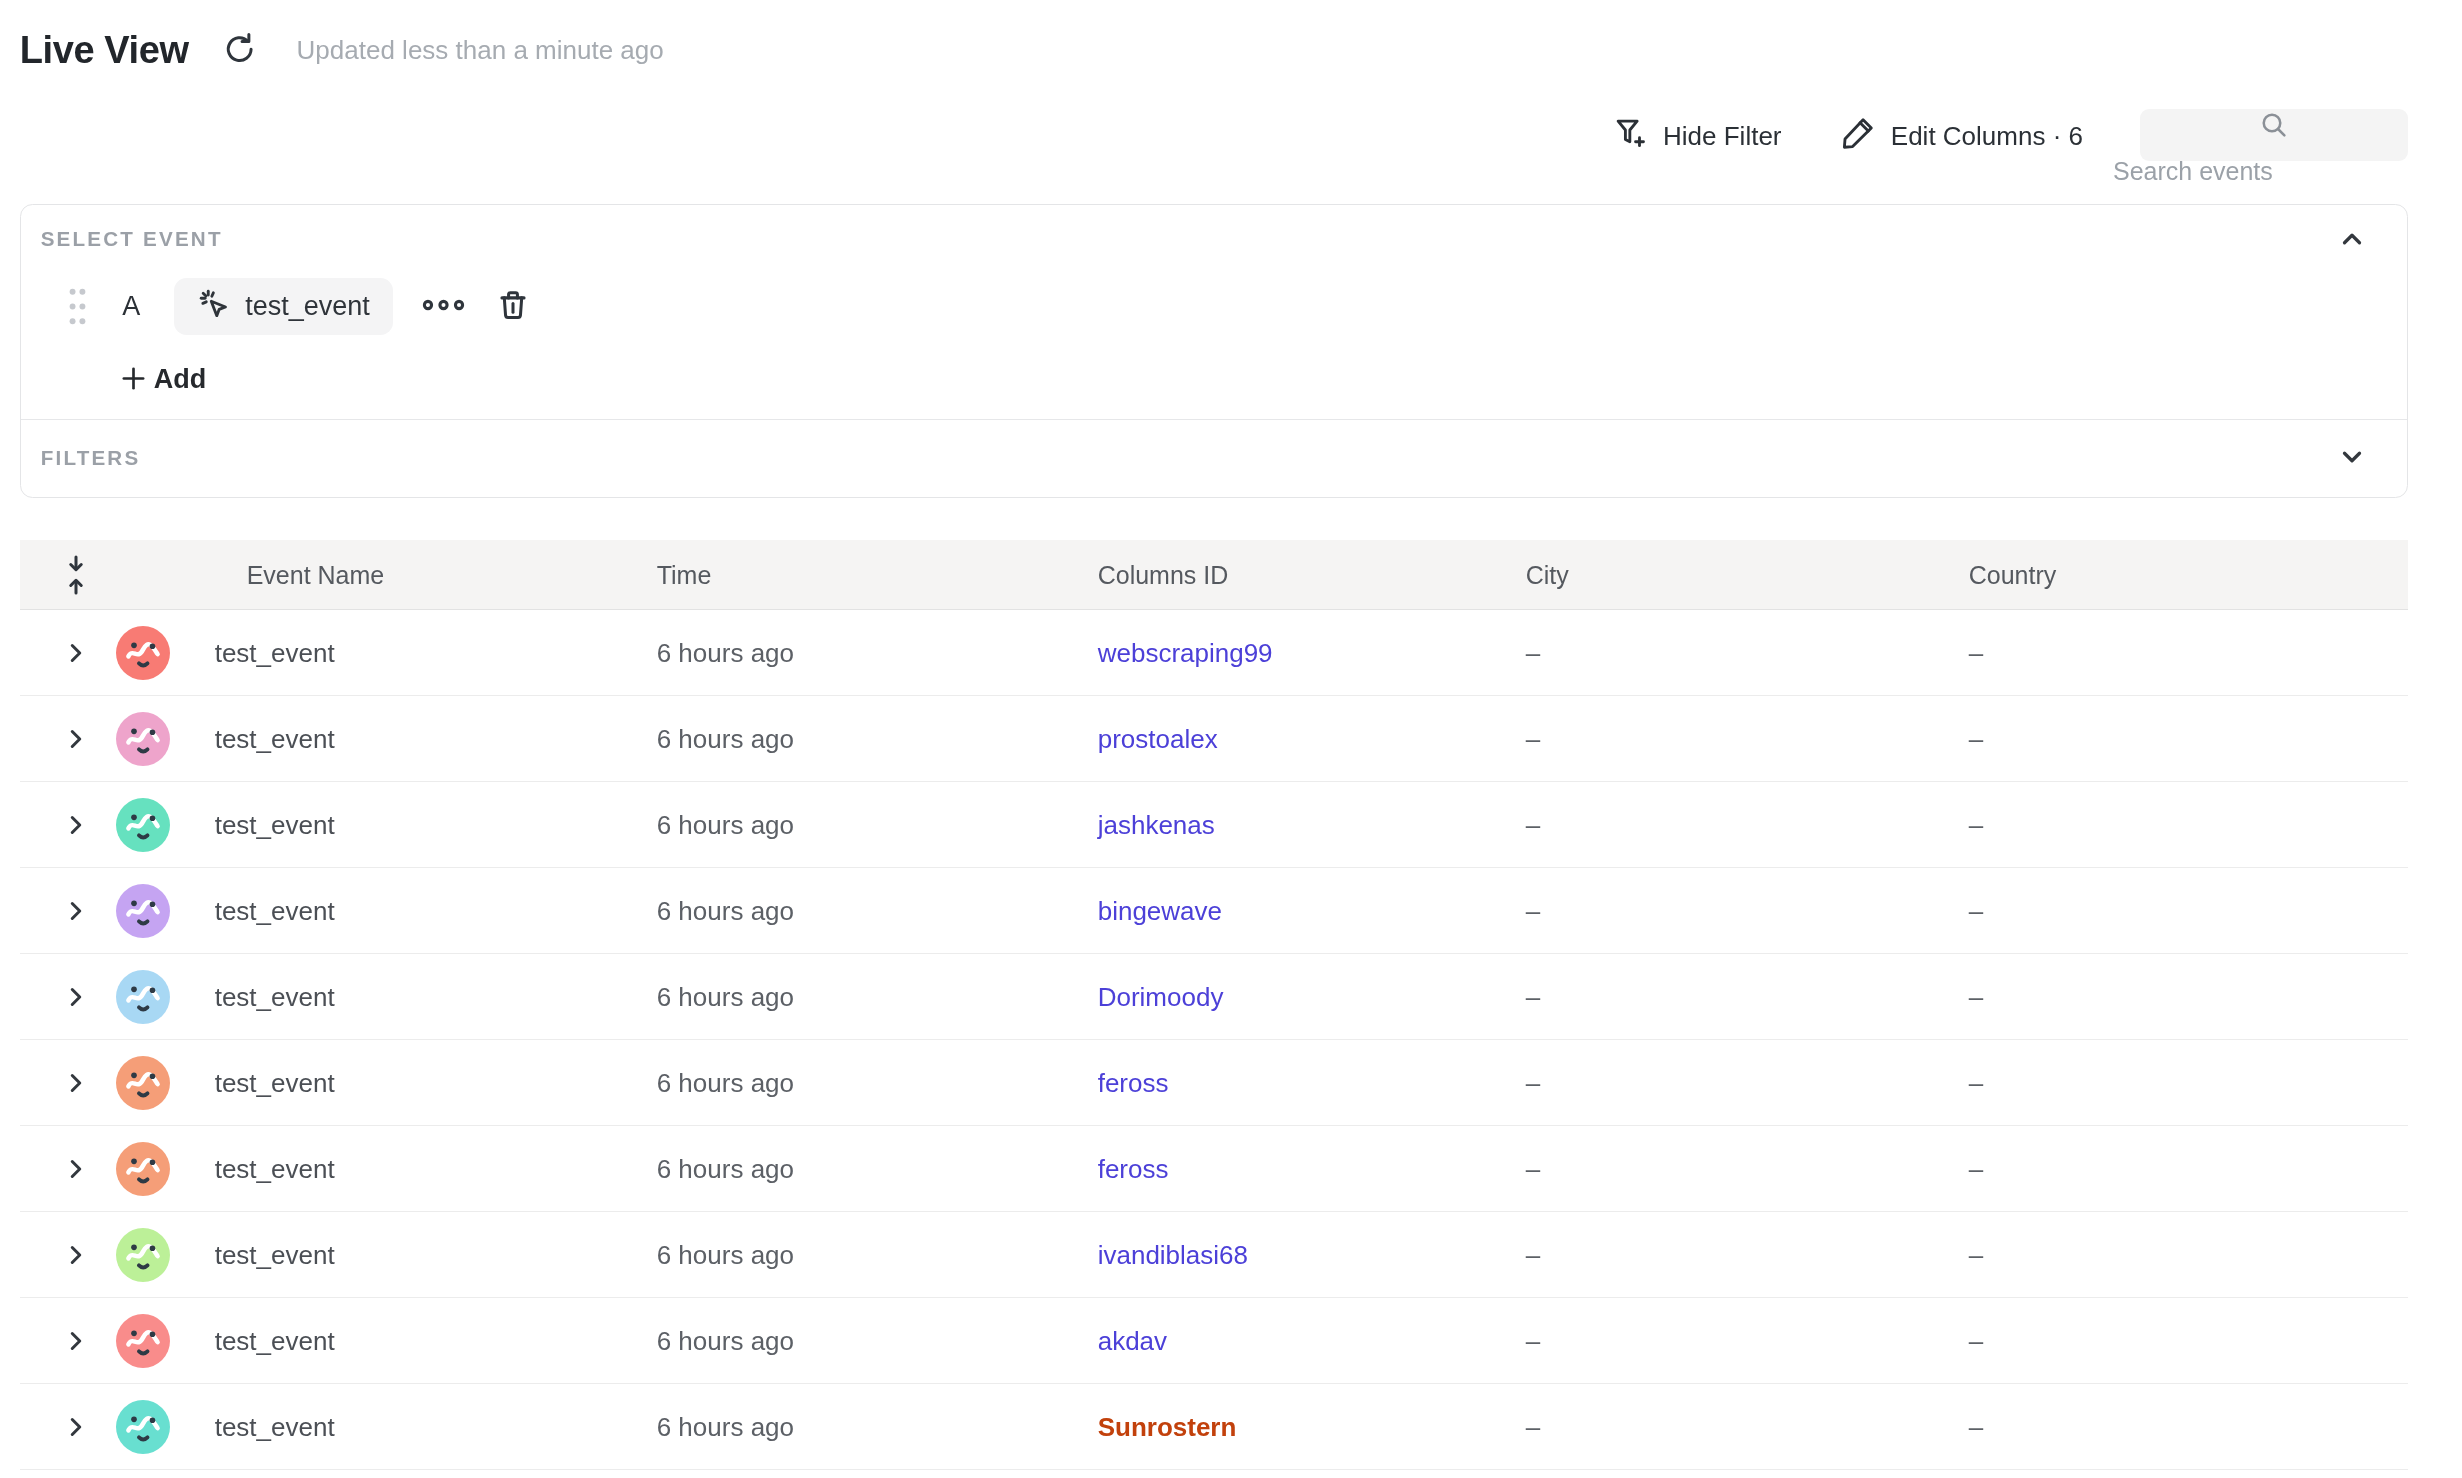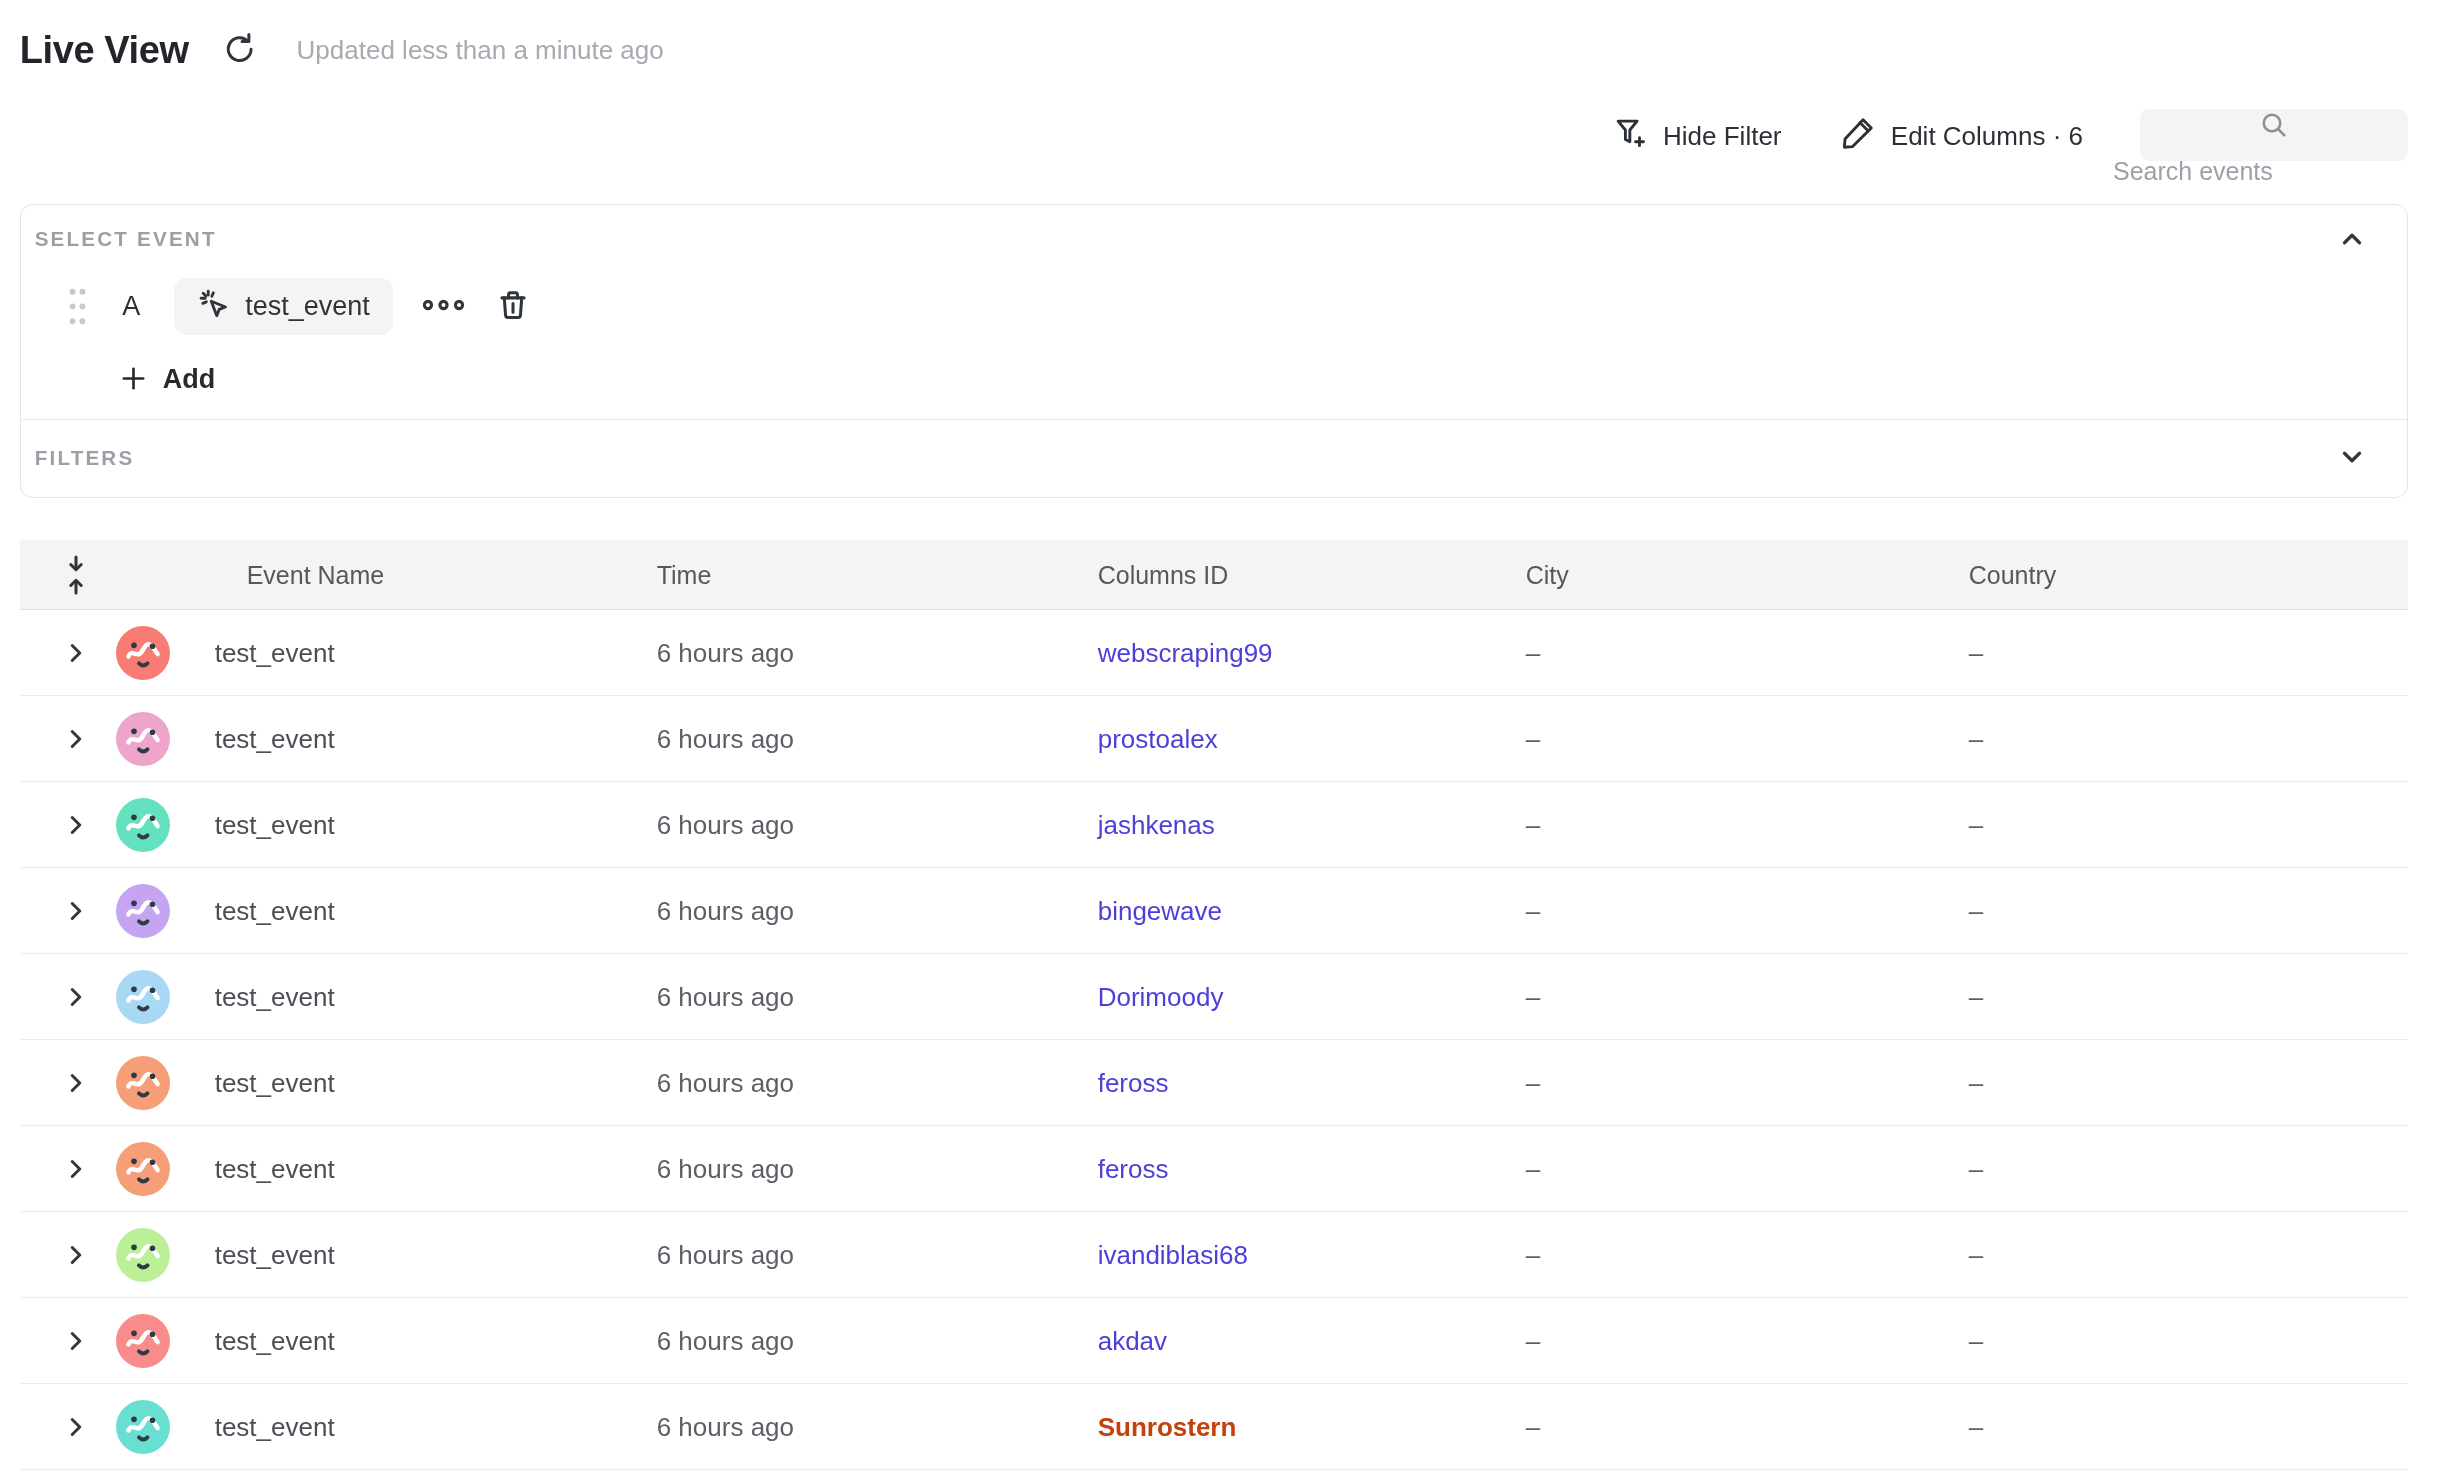--- a/index.html
+++ b/index.html
@@ -16,29 +16,29 @@
   
   .toolbar { position: absolute; top: 109px; right: 0; display: flex; gap: 57px; height: 55px; }
   .tool-btn { display: flex; align-items: center; gap: 14.3px; font-size: 26px; font-weight: 500; color: #2b3036; cursor: pointer; white-space: nowrap; }
   .search-box { display: flex; align-items: center; gap: 12.5px; width: 268px; height: 52px; background: #f4f4f4; border-radius: 9px; padding: 0 16px; flex-direction: column; }
   .search-box input { flex: 1; min-width: 0; border: none; outline: none; background: transparent; font-family: "Liberation Sans", sans-serif; font-size: 25px; color: #2b2f36; }
   .search-box input::placeholder { color: #9ba1a8; }
 
   
   .query-card { position: absolute; top: 204px; left: 0; right: 0; border: 0.9px solid #e4e5e7; border-radius: 12.5px; background: #fff; }
   .card-section-top { position: relative; padding: 21.5px 0 19.7px 0; }
-  .section-label { font-size: 20.6px; font-weight: 700; letter-spacing: 2.2px; color: #9ba0a7; margin-left: 14px; }
+  .section-label { font-size: 20.6px; font-weight: 700; letter-spacing: 2.2px; color: #9ba0a7; margin-left: 20px; }
   .panel-chevron { position: absolute; right: 39px; top: 19.7px; width: 32px; height: 32px; display: flex; align-items: center; justify-content: center; cursor: pointer; }
   .event-row { display: flex; align-items: center; margin: 27px 0 0 45px; gap: 29px; }
   .drag-handle { display: flex; align-items: center; cursor: grab; }
   .series-letter { font-size: 27px; font-weight: 500; color: #2b3036; width: 27px; text-align: center; }
   .event-chip { display: flex; align-items: center; gap: 12.5px; background: #f4f4f5; border-radius: 12.5px; height: 57px; padding: 0 23px; cursor: pointer; }
   .event-chip .chip-label { font-size: 27px; font-weight: 500; color: #2f343a; }
   .icon-btn { display: flex; align-items: center; justify-content: center; cursor: pointer; }
-  .add-row { display: flex; align-items: center; gap: 15px; margin: 29px 0 3.6px 98px; cursor: pointer; width: fit-content; }
+  .add-row { display: flex; align-items: center; gap: 6px; margin: 29px 0 3.6px 98px; cursor: pointer; width: fit-content; }
   .add-row .add-label { font-size: 27px; font-weight: 600; color: #26292d; }
   .card-divider { border-top: 0.9px solid #e6e7e9; }
   .filters-row { position: relative; height: 77px; display: flex; align-items: center; }
 
   
   .events-table { position: absolute; top: 540px; left: 0; right: 0; }
   .thead { position: relative; height: 70px; background: #f5f4f3; border-bottom: 0.9px solid #e2e2e2; }
   .thead .hcell { position: absolute; top: 50%; transform: translateY(-50%); font-size: 25px; color: #55595f; white-space: nowrap; }
   .collapse-icon { position: absolute; left: 41px; top: 50%; transform: translateY(-50%); cursor: pointer; display: flex; }
   .trow { position: relative; height: 86px; border-bottom: 0.9px solid #ececec; background: #fff; }

